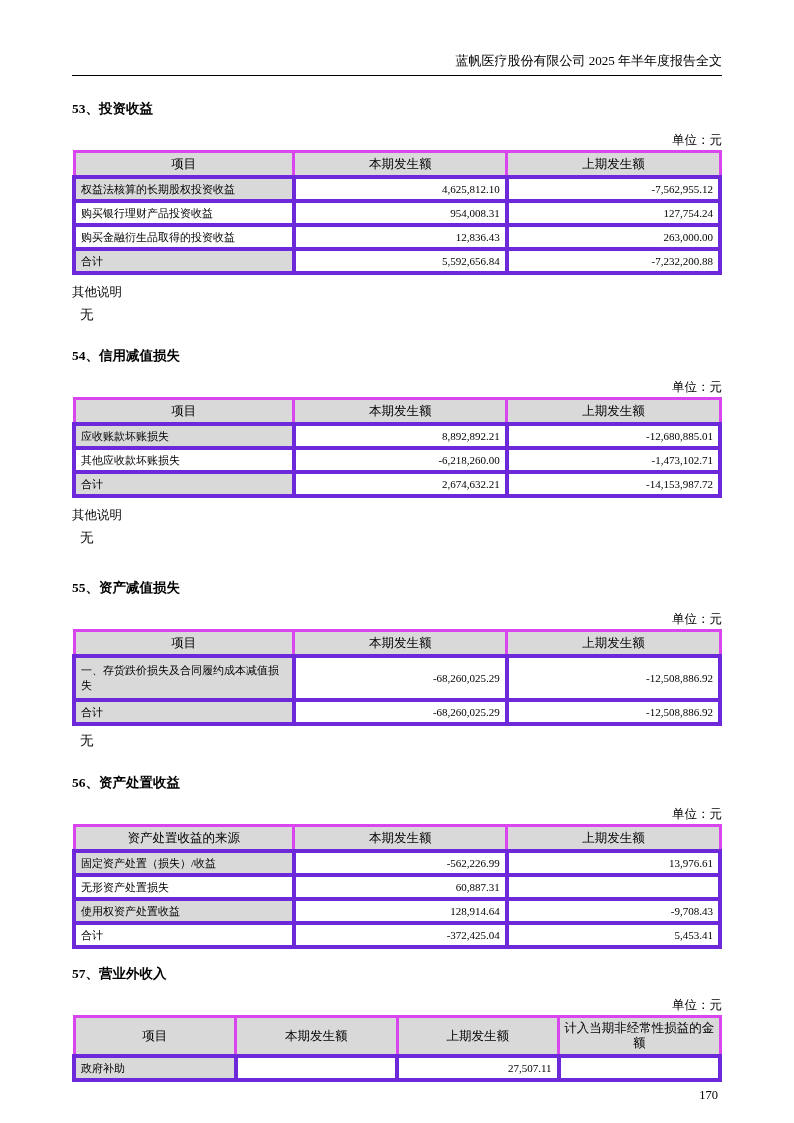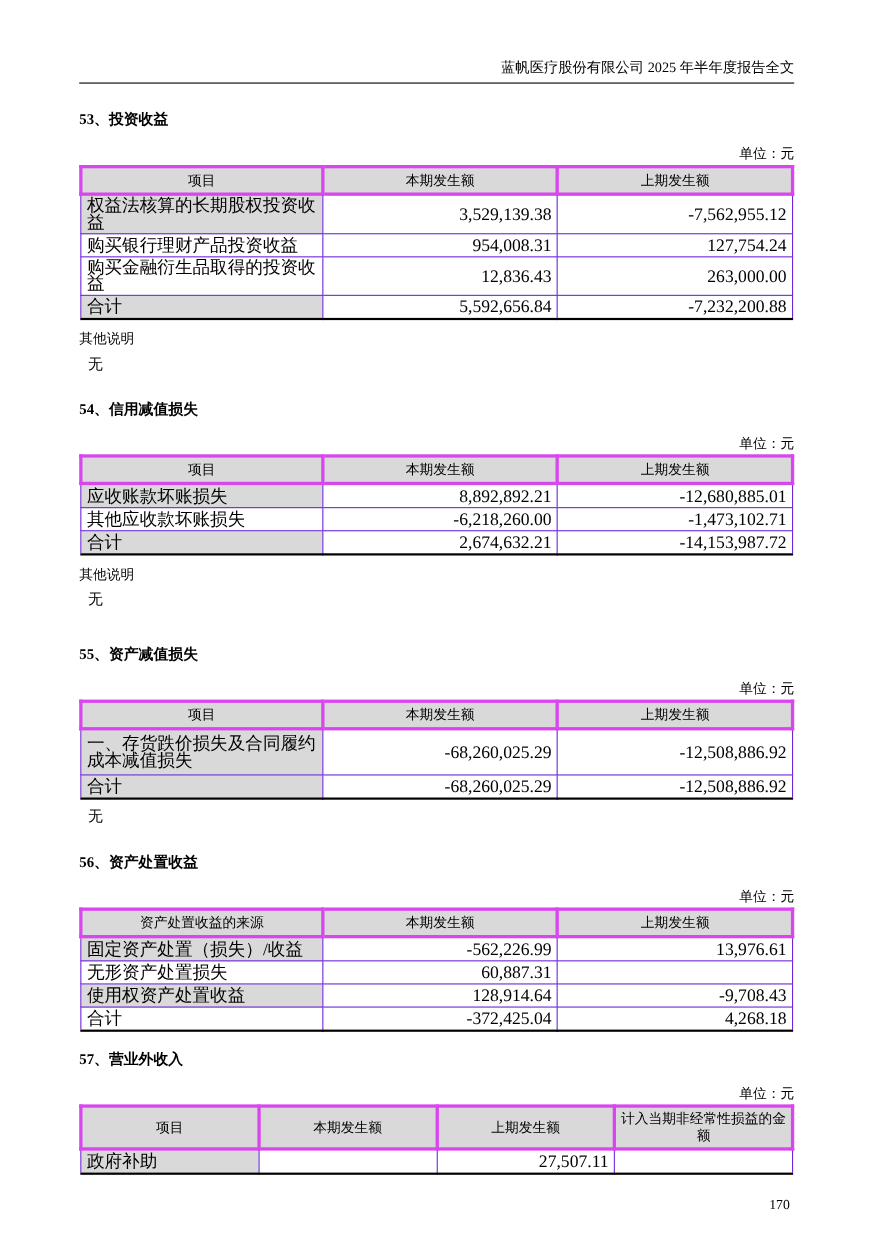--- a/index.html
+++ b/index.html
@@ -22,21 +22,21 @@
   .unit{font-size:12.5px;text-align:right;margin-top:14px;line-height:16px;}
   table.fin{
     width:100%;border-collapse:collapse;table-layout:fixed;margin-top:2px;
     border:1px solid #000;border-bottom:2px solid #000;
   }
   table.fin th{
     background:#d9d9d9;font-weight:normal;font-size:12.5px;border:3px solid #d946ef;
     padding:3px 4px;height:16px;text-align:center;line-height:15px;
   }
   table.fin td{
-    font-size:16px;border:1px solid #6d28d9;padding:2px 5px;height:16px;
+    font-size:11px;border:4px solid #6d28d9;padding:2px 5px;height:16px;
     line-height:15px;vertical-align:middle;
   }
   td.lbl{text-align:left;}
   td.num{text-align:right;padding-right:7px;}
   td.shaded{background:#d9d9d9;}
   tr.tall td{height:36px;}
   .note{font-size:12.5px;margin-top:9px;line-height:16px;}
   .none{font-size:13.5px;margin-top:6px;padding-left:8px;line-height:17px;}
   .page-num{position:absolute;right:76px;top:1088px;font-size:12.5px;}
 </style>
@@ -57,21 +57,21 @@
           <col style="width:33%">
         </colgroup>
       <tbody>
           <tr>
         <th>项目</th>
         <th>本期发生额</th>
         <th>上期发生额</th>
       </tr>
       <tr>
         <td class="lbl shaded">权益法核算的长期股权投资收益</td>
-        <td class="num">3,529,139.38</td>
+        <td class="num">4,625,812.10</td>
         <td class="num">-7,562,955.12</td>
       </tr>
       <tr>
         <td class="lbl">购买银行理财产品投资收益</td>
         <td class="num">954,008.31</td>
         <td class="num">127,754.24</td>
       </tr>
       <tr>
         <td class="lbl">购买金融衍生品取得的投资收益</td>
         <td class="num">12,836.43</td>
@@ -174,21 +174,21 @@
         <td class="num"></td>
       </tr>
       <tr>
         <td class="lbl shaded">使用权资产处置收益</td>
         <td class="num">128,914.64</td>
         <td class="num">-9,708.43</td>
       </tr>
       <tr>
         <td class="lbl">合计</td>
         <td class="num">-372,425.04</td>
-        <td class="num">4,268.18</td>
+        <td class="num">5,453.41</td>
       </tr>
     </tbody>
       </table>
 
     <h2 class="section-title mt-s57">57、营业外收入</h2>
     <div class="unit">单位：元</div>
     <table class="fin">
       <colgroup>
           <col style="width:25%">
           <col style="width:25%">

